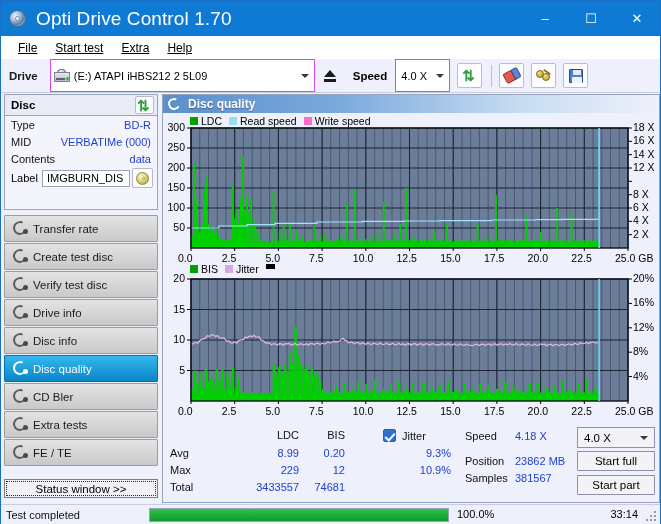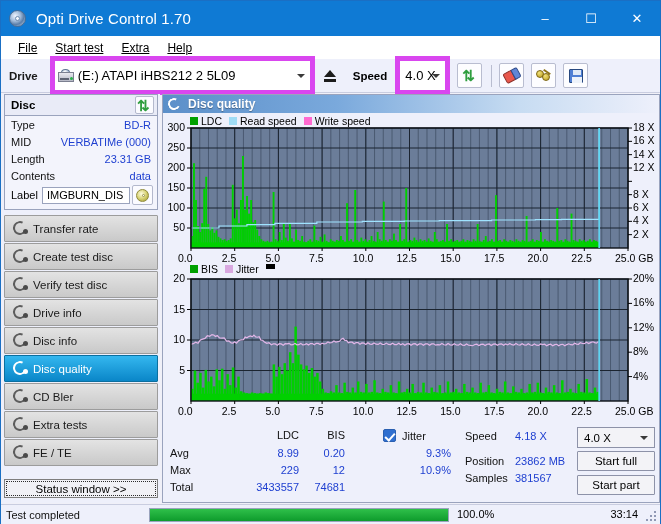--- a/index.html
+++ b/index.html
@@ -15,38 +15,38 @@
 
   
   .titlebar{position:absolute;left:0;top:0;width:659px;height:35px;
     background:#0f7ad4;display:flex;align-items:center;}
   .tb-icon{width:20px;height:20px;margin-left:7px;margin-right:8px;position:relative;}
   .tb-icon .disc{position:absolute;left:1px;top:1px;width:17px;height:17px;border-radius:50%;
       background:radial-gradient(circle at 35% 33%, #eef4ff 0%, #9fb9d8 38%, #5b7ea8 62%, #dfe9f5 100%);
       border:1px solid #4a6d94;box-sizing:border-box;}
   .tb-icon .hub{position:absolute;left:7px;top:7px;width:5px;height:5px;border-radius:50%;
       background:#f3f7fd;border:1px solid #6d8cb0;box-sizing:border-box;}
-  .tb-title{color:#fff;font-size:15px;letter-spacing:.1px;}
+  .tb-title{color:#fff;font-size:19px;letter-spacing:.1px;}
   .tb-btns{margin-left:auto;display:flex;height:35px;}
   .tb-btn{width:46px;height:35px;display:flex;align-items:center;justify-content:center;
      color:#fff;font-size:13px;}
 
   
   .menubar{position:absolute;left:0;top:35px;width:659px;height:23px;background:#fff;
     display:flex;align-items:center;padding-left:8px;box-sizing:border-box;}
   .menu-item{padding:2px 9px;font-size:12px;color:#000;}
   .menu-item u{text-decoration:underline;}
 
   
   .toolbar{position:absolute;left:0;top:58px;width:659px;height:34px;
     background:#eef0fb;display:flex;align-items:center;border-bottom:1px solid #c9cde0;
     box-sizing:border-box;}
   .tool-label{font-size:11.5px;font-weight:bold;color:#1a1a1a;margin-left:8px;}
-  .combo{height:39px;background:#fff;border:5px solid #d946ef;display:flex;align-items:center;
-     box-sizing:border-box;font-size:13px;position:relative;}
+  .combo{height:33px;background:#fff;border:1px solid #d946ef;display:flex;align-items:center;
+     box-sizing:border-box;font-size:11px;position:relative;}
   .combo .arrow{position:absolute;right:5px;top:50%;transform:translateY(-50%);
      width:0;height:0;border-left:4px solid transparent;border-right:4px solid transparent;
      border-top:4px solid #3a3a3a;}
   .drv-combo{width:265px;margin-left:12px;padding-left:3px;}
   .drv-ico{width:16px;height:14px;position:relative;margin-right:4px;flex:0 0 auto;}
   .drv-ico .body{position:absolute;left:0;top:3px;width:16px;height:10px;background:
      linear-gradient(#e9e9ef,#b6b8c6);border:1px solid #7b7f90;box-sizing:border-box;}
   .drv-ico .slot{position:absolute;left:2px;top:9px;width:9px;height:2px;background:#5d6272;}
   .drv-ico .led{position:absolute;left:12px;top:8px;width:3px;height:3px;background:#29b14a;border-radius:50%;}
   .drv-ico .cd{position:absolute;left:3px;top:0px;width:9px;height:7px;border-radius:50%;
@@ -245,24 +245,20 @@
           <span class="refresh-ico"></span>
         </span>
       </div>
       <div class="disc-row">
         <span class="k">Type</span>
         <span class="v">BD-R</span>
       </div>
       <div class="disc-row">
         <span class="k">MID</span>
         <span class="v">VERBATIMe (000)</span>
-      </div>
-      <div class="disc-row">
-        <span class="k">Length</span>
-        <span class="v">23.31 GB</span>
       </div>
       <div class="disc-row">
         <span class="k">Contents</span>
         <span class="v">data</span>
       </div>
       <div class="lbl-row">
         <span class="k">Label</span>
         <span class="lbl-input">IMGBURN_DIS</span>
         <span class="lbl-ico">
           <span class="cd-glyph"></span>

